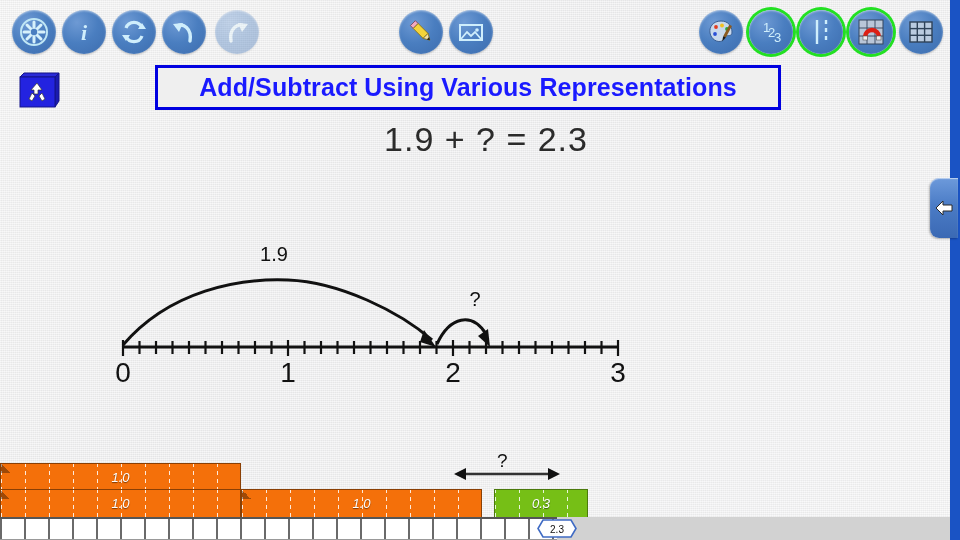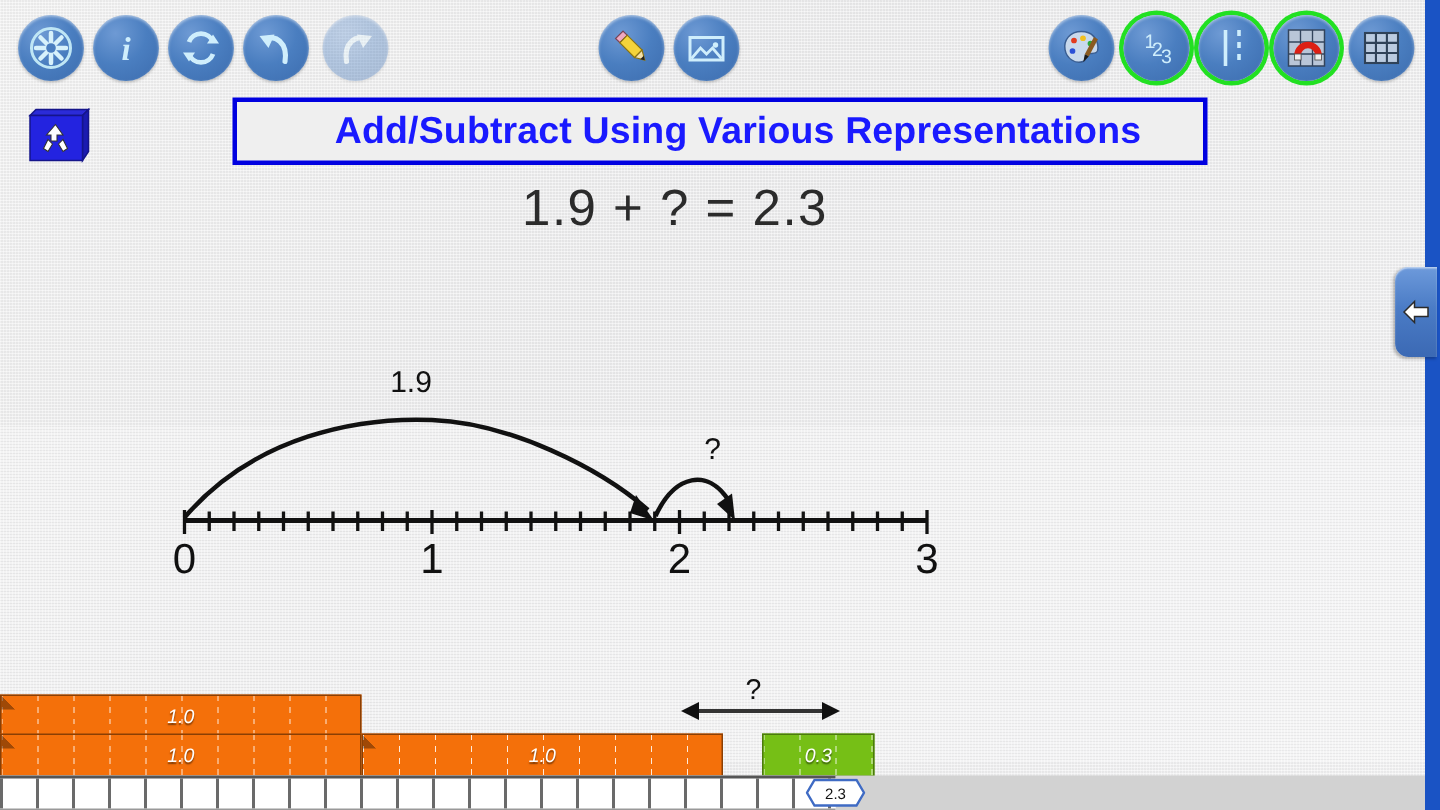--- a/index.html
+++ b/index.html
@@ -22,25 +22,25 @@
     display:flex;align-items:center;justify-content:center;cursor:pointer;}
   .tb-btn.dim{opacity:.38;}
   .tb-btn.ring{box-shadow:0 0 0 3px #22e022, inset 0 1px 2px rgba(255,255,255,.45), 0 1px 2px rgba(0,0,0,.25);}
   .tb-btn svg{display:block;}
 
   
   #recycle{position:absolute;left:17px;top:69px;width:45px;height:40px;cursor:pointer;}
 
   
   #title-box{position:absolute;left:155px;top:65px;width:620px;height:39px;
-    border:3px solid #0000e0;background:#efefef;display:flex;align-items:center;justify-content:center;padding-left:24px;}
+    border:3px solid #0000e0;background:#efefef;display:flex;align-items:center;justify-content:center;}
   #title-text{color:#1a1aff;font-size:25px;font-weight:bold;letter-spacing:.1px;white-space:nowrap;}
 
   #equation{position:absolute;left:0;top:120px;width:900px;text-align:center;
-    font-size:34px;color:#2b2b2b;letter-spacing:1px;}
+    font-size:34px;color:#2b2b2b;letter-spacing:1px;padding-left:36px;}
 
   .sec-label{position:absolute;font-size:19px;color:#1b1b1b;}
   #lbl-numline{left:14px;top:196px;}
   #lbl-rods{left:14px;top:409px;}
 
   
   #numline{position:absolute;left:0px;top:230px;}
 
   
   #rods{position:absolute;left:0;top:455px;width:620px;height:85px;}
@@ -289,21 +289,21 @@
     <div class="rod orange" style="left:0px;top:34px;width:241px;">
       <span class="dashes"></span>
       <span class="corner"></span>
       <span class="rlabel">1.0</span>
     </div>
     <div class="rod orange" style="left:241px;top:34px;width:241px;">
       <span class="dashes"></span>
       <span class="corner"></span>
       <span class="rlabel">1.0</span>
     </div>
-    <div class="rod green" style="left:508px;top:34px;width:75px;">
+    <div class="rod green" style="left:494px;top:34px;width:94px;">
       <span class="dashes"></span>
       <span class="rlabel">0.3</span>
     </div>
   </div>
 
   <svg id="gap-arrow" width="115" height="34">
     <line x1="10" y1="22" x2="104" y2="22" stroke="#333" stroke-width="2.6"></line>
     <polygon points="4,22 16,16 16,28" fill="#111"></polygon>
     <polygon points="110,22 98,16 98,28" fill="#111"></polygon>
   </svg>

